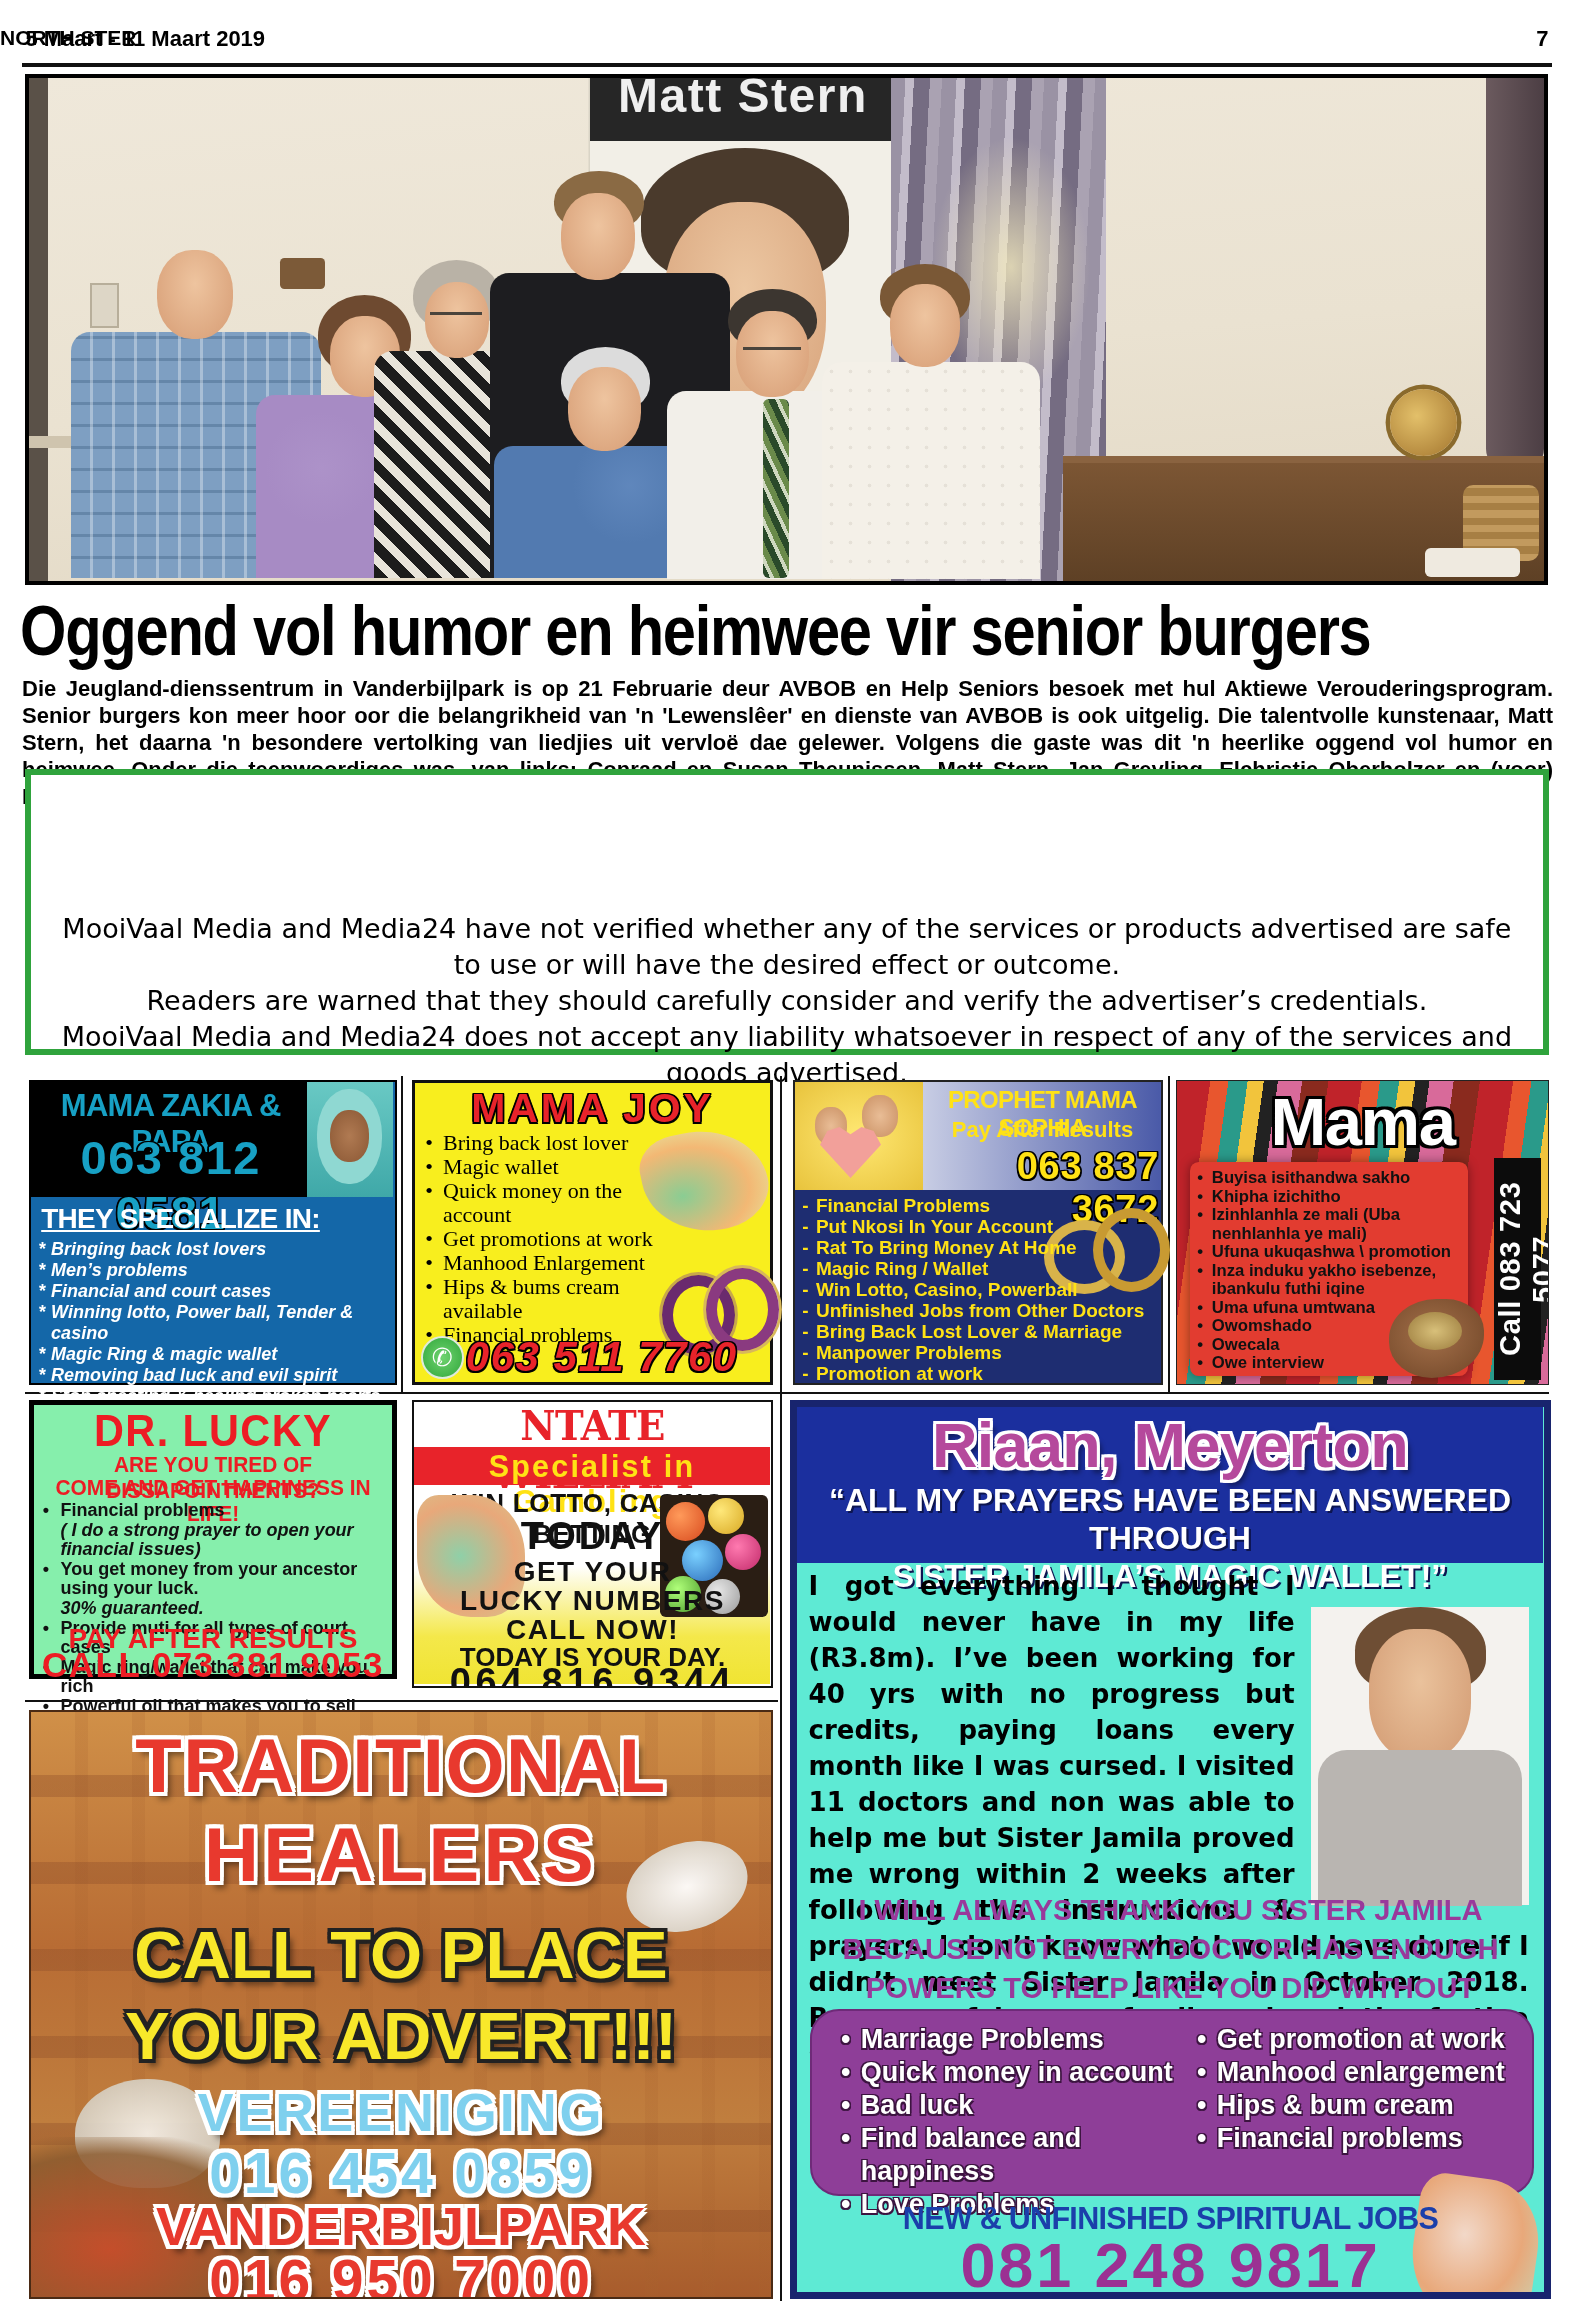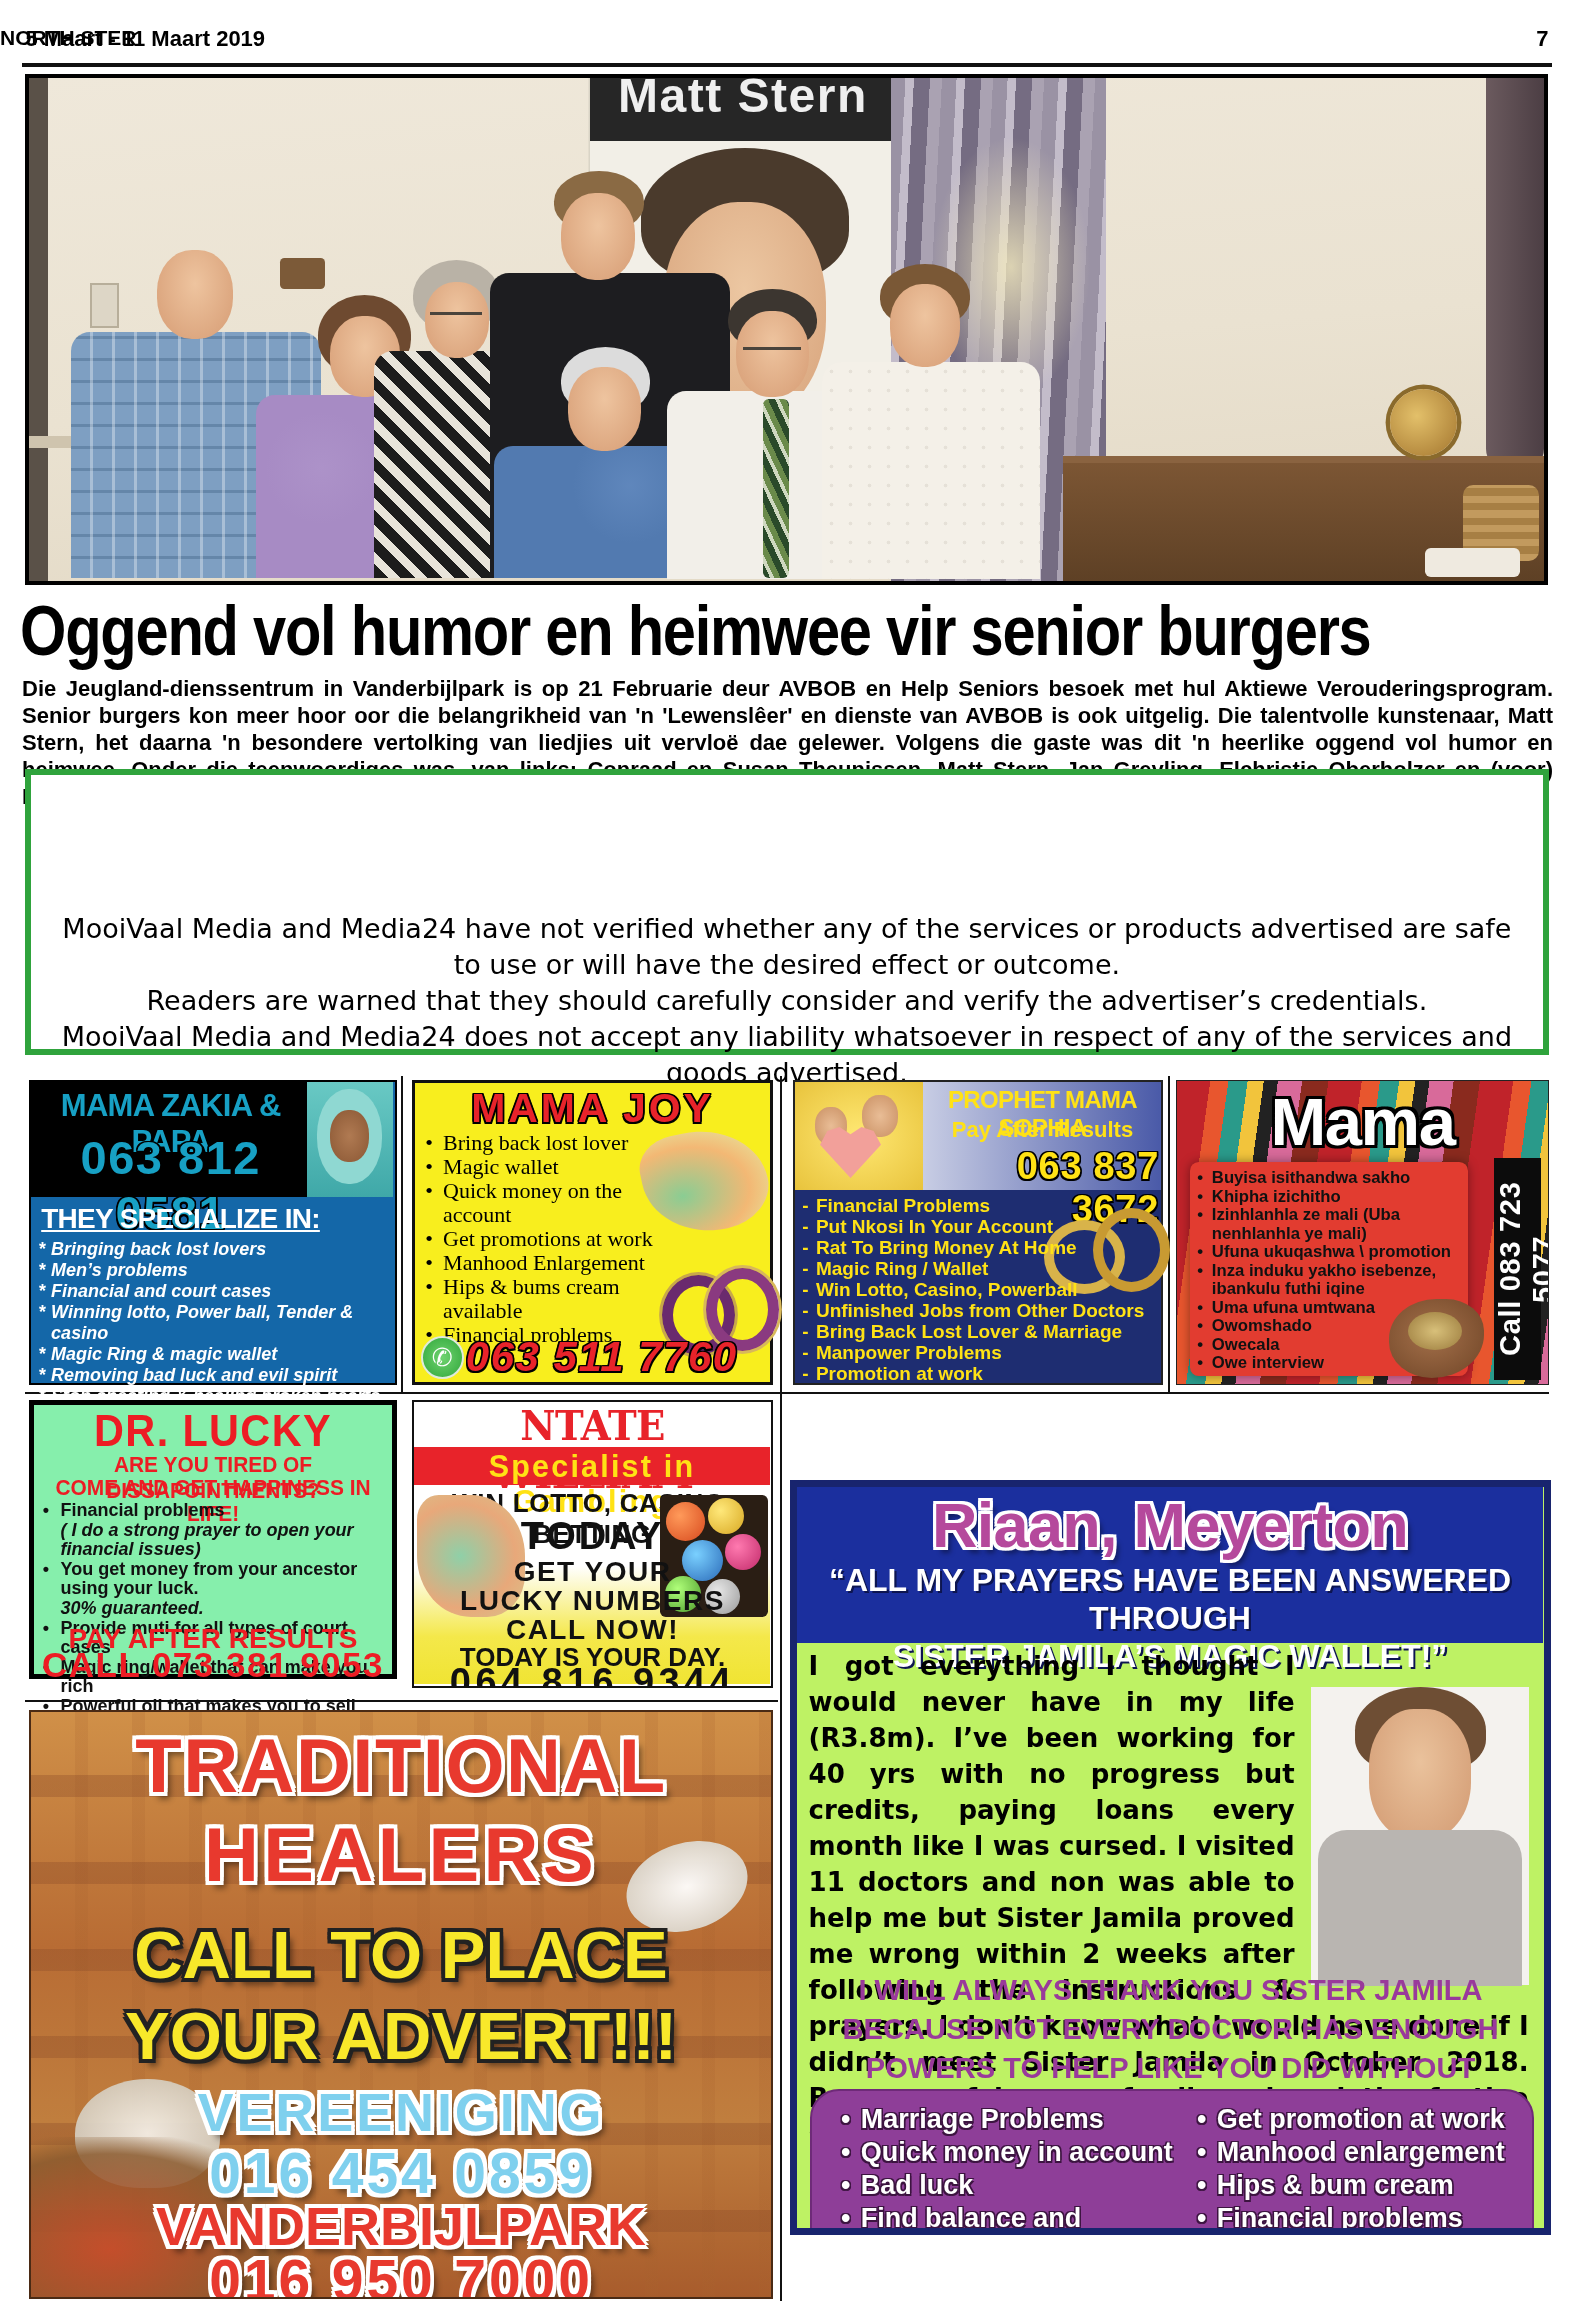--- a/index.html
+++ b/index.html
@@ -133,21 +133,21 @@
   .wm-today{left:0;top:113px;width:100%;font-size:38px;font-weight:bold;color:#111;text-align:center;letter-spacing:2.9px;}
   .wm-get{left:0;top:154px;width:100%;font-size:28px;font-weight:bold;color:#111;text-align:center;letter-spacing:1.5px;}
   .wm-lucky{left:0;top:183px;width:100%;font-size:28px;font-weight:bold;color:#111;text-align:center;letter-spacing:1.5px;}
   .wm-call{left:0;top:212px;width:100%;font-size:28px;font-weight:bold;color:#111;text-align:center;letter-spacing:1.5px;}
   .wm-day{left:0;top:240px;width:100%;font-size:26px;font-weight:bold;color:#111;text-align:center;}
   .wm-phone{left:0;top:263px;width:100%;font-size:22px;font-weight:bold;color:#111;text-align:center;}
   .wm-money{left:2.9px;top:93px;width:108px;height:122px;background:radial-gradient(ellipse at 40% 50%,#8fd0a8,#e8a87a 60%,#d8c48a);border-radius:20% 50% 35% 50%;}
   .wm-balls{right:2.9px;top:93px;width:108px;height:122px;background:#2a1e14;border-radius:5.8px;overflow:hidden;}
   .ball{position:absolute;border-radius:50%;}
   
-  .jamila{left:790px;top:1480px;width:761px;height:755px;border:7.3px solid #18246e;box-sizing:border-box;background:#bef264;overflow:hidden;}
+  .jamila{left:790px;top:1400px;width:761px;height:899px;border:7.3px solid #18246e;box-sizing:border-box;background:#5eead4;overflow:hidden;}
   .jam-head{left:0;top:0;width:746px;height:156px;background:#1b2f9e;}
   .jam-title{left:0;top:1.5px;width:100%;font-size:63px;font-weight:bold;color:#b5499c;text-align:center;letter-spacing:-0.7px;}
   .jam-quote{left:0;top:74px;width:100%;font-size:32px;font-weight:bold;color:#fff;text-align:center;line-height:38px;
      text-shadow:2.2px 2.2px 0 #0d1550;}
   .jam-body{left:11.6px;top:161px;width:720px;height:329px;font-size:26px;font-weight:600;line-height:36px;text-align:justify;
      font-family:"DejaVu Sans",sans-serif;}
   .jam-fig{float:right;width:218px;height:298px;margin:39px 0 4.4px 16px;position:relative;background:#f4f2ee;}
   .jam-hair{position:absolute;left:44px;top:0px;width:131px;height:87px;background:#6e4e34;border-radius:50% 50% 40% 40%;}
   .jam-face{position:absolute;left:58px;top:22px;width:102px;height:131px;background:radial-gradient(ellipse at 50% 40%,#eac29c,#d29a72);border-radius:44%;}
   .jam-tee{position:absolute;left:7.3px;top:143px;width:204px;height:156px;background:#b9b5b1;border-radius:29px 29px 0 0;}

